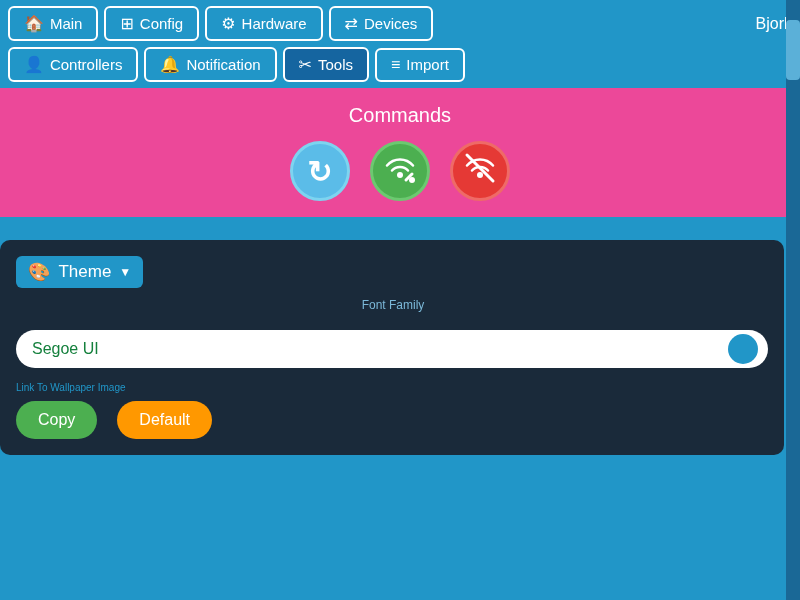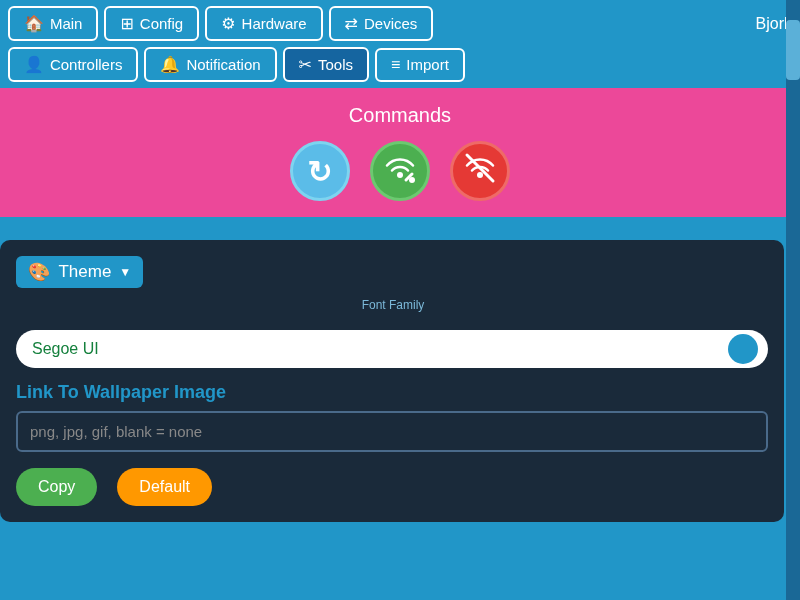--- a/index.html
+++ b/index.html
@@ -174,23 +174,22 @@
       width: 30px;
       height: 30px;
       border-radius: 50%;
       background-color: #2196c8;
       border: none;
       cursor: pointer;
     }
 
     .wallpaper-label {
       color: #2196c8;
-      font-size: 18px;
+      font-size: 10px;
       margin-bottom: 8px;
-      font-weight: bold;
     }
 
     .wallpaper-input {
       width: 100%;
       background-color: transparent;
       border: 2px solid #4a6a8a;
       border-radius: 6px;
       padding: 10px 12px;
       color: #888;
       font-size: 15px;
@@ -329,21 +328,20 @@
 
   <div class="font-family-label">Font Family</div>
 
   <div class="font-family-input-row">
     <input class="font-family-input" type="text" value="Segoe UI" style="">
     <button class="font-circle-btn"></button>
   </div>
 
   <div class="wallpaper-label">Link To Wallpaper Image</div>
 
-  <input class="wallpaper-input" type="text" placeholder="png, jpg, gif, blank = none" style="">
 
   <div class="action-buttons">
     <button class="action-btn copy">Copy</button>
     <button class="action-btn default">Default</button>
   </div>
 </div>
 
 <div class="scrollbar">
   <div class="scrollbar-thumb"></div>
 </div>

